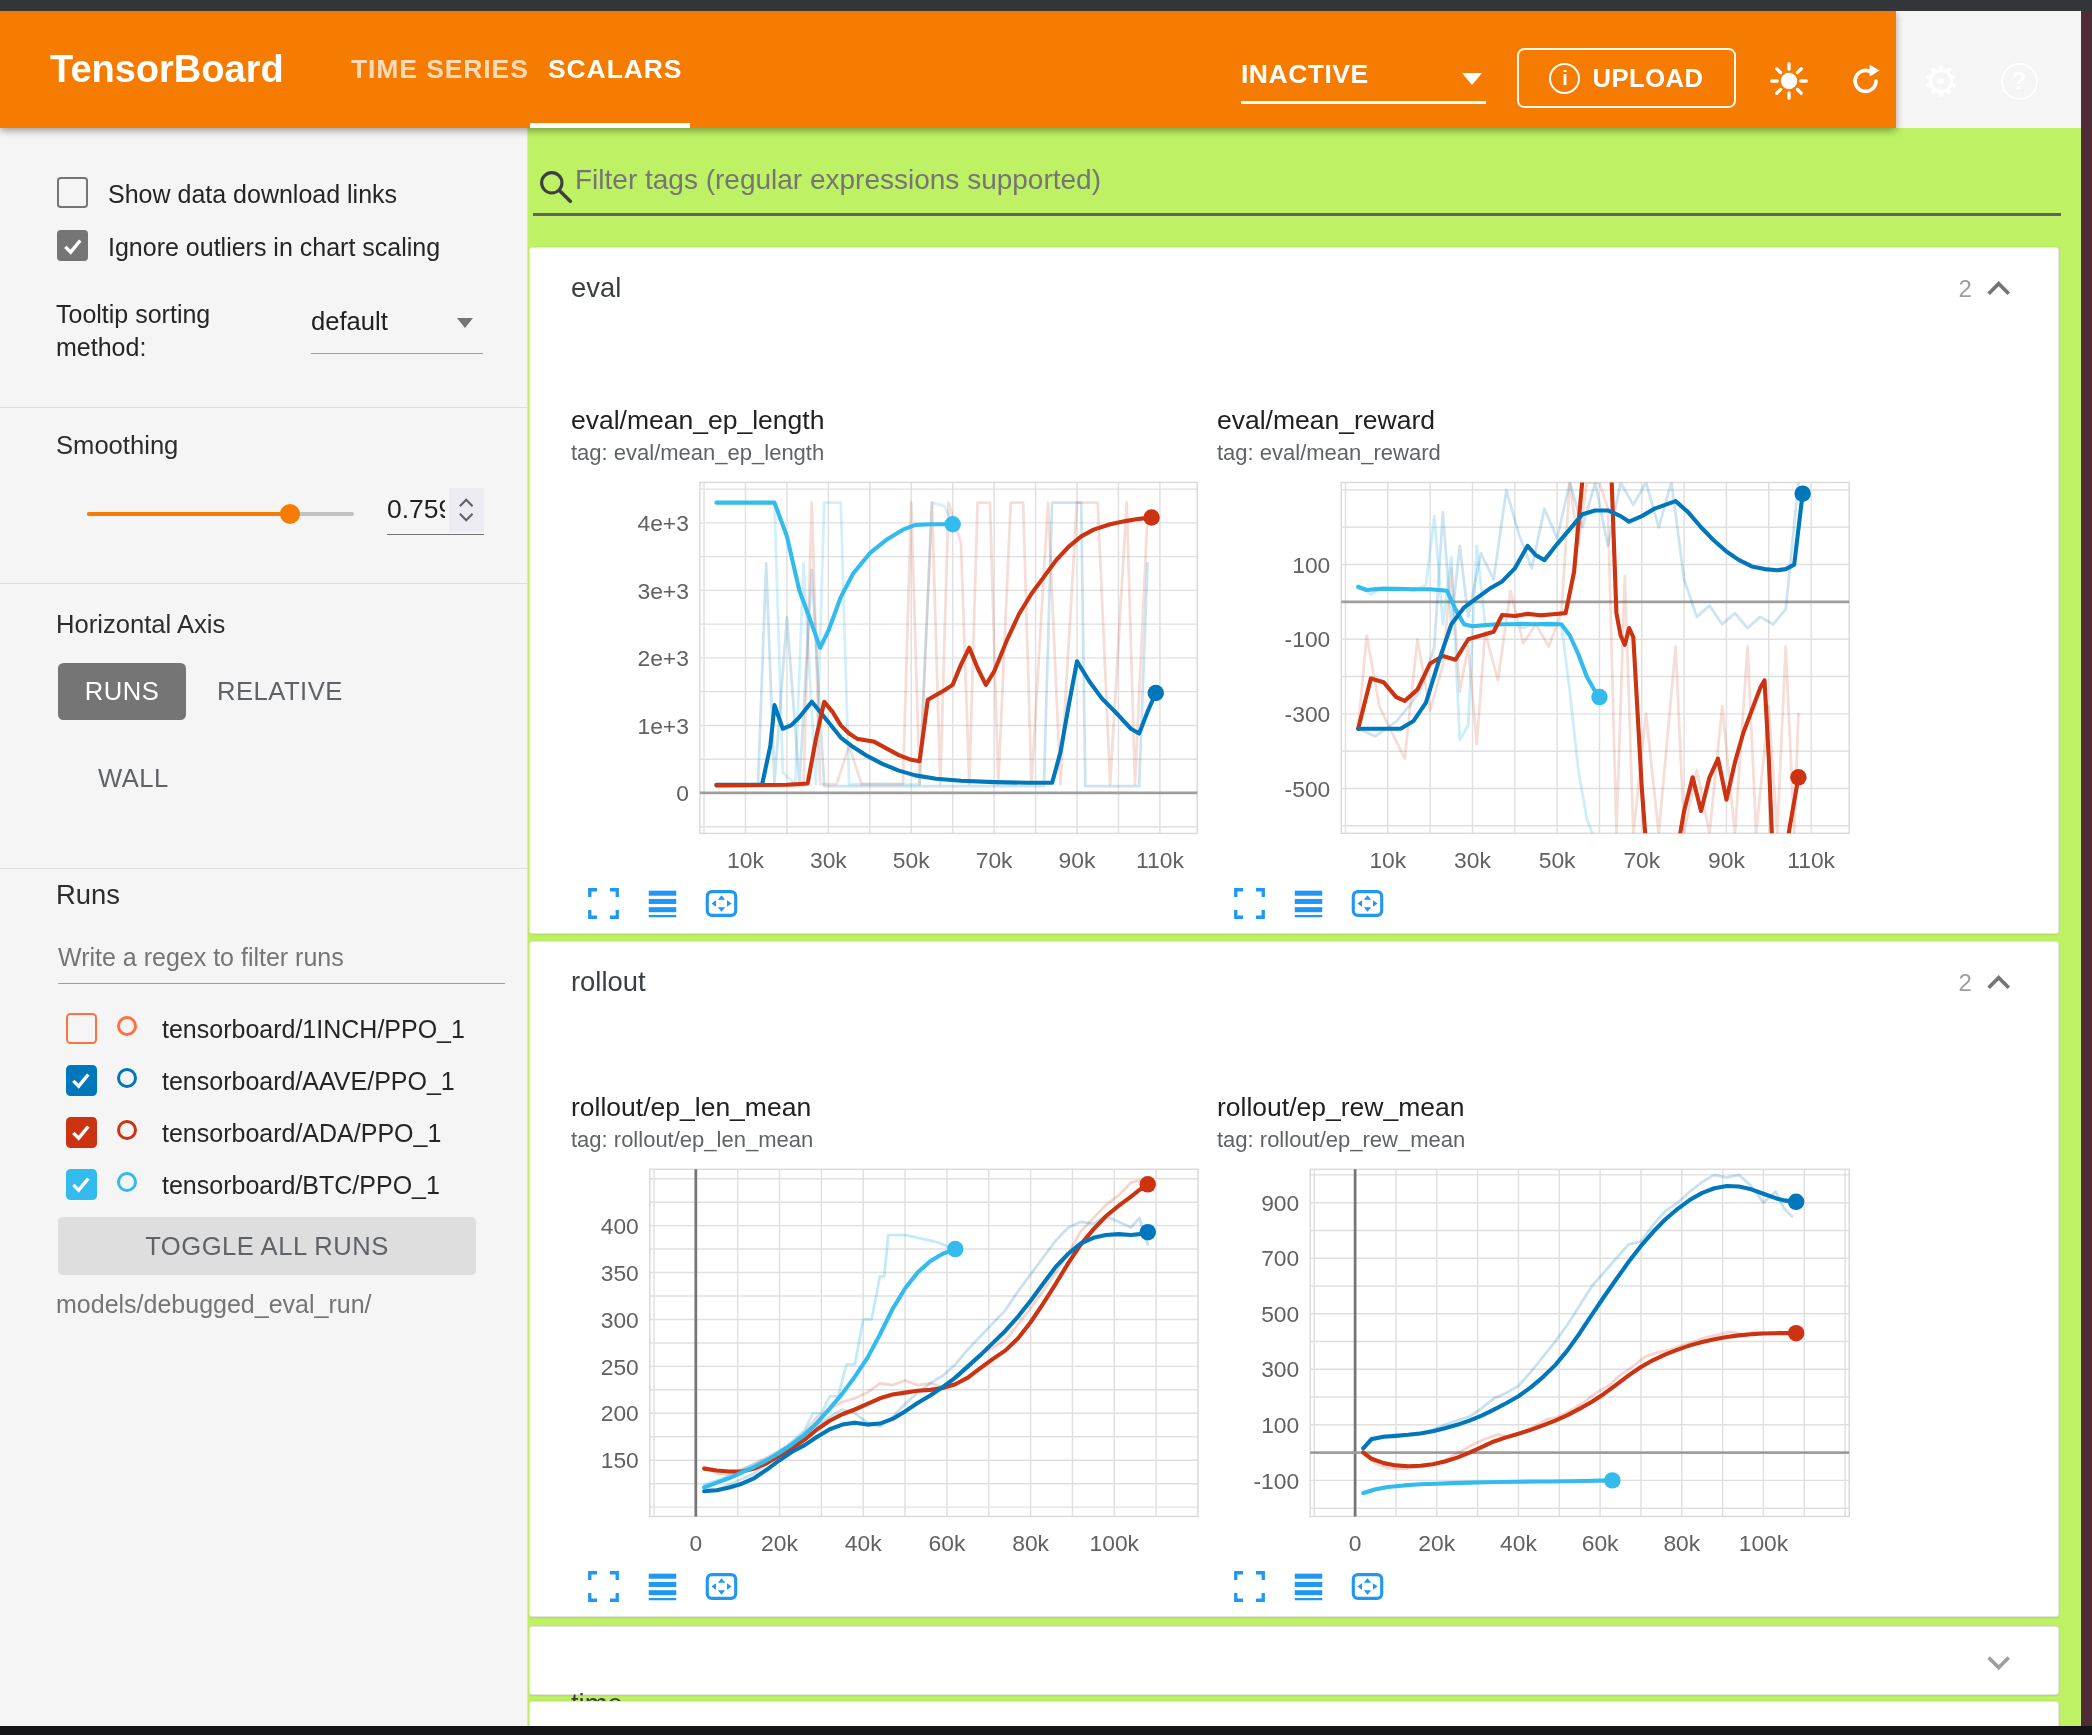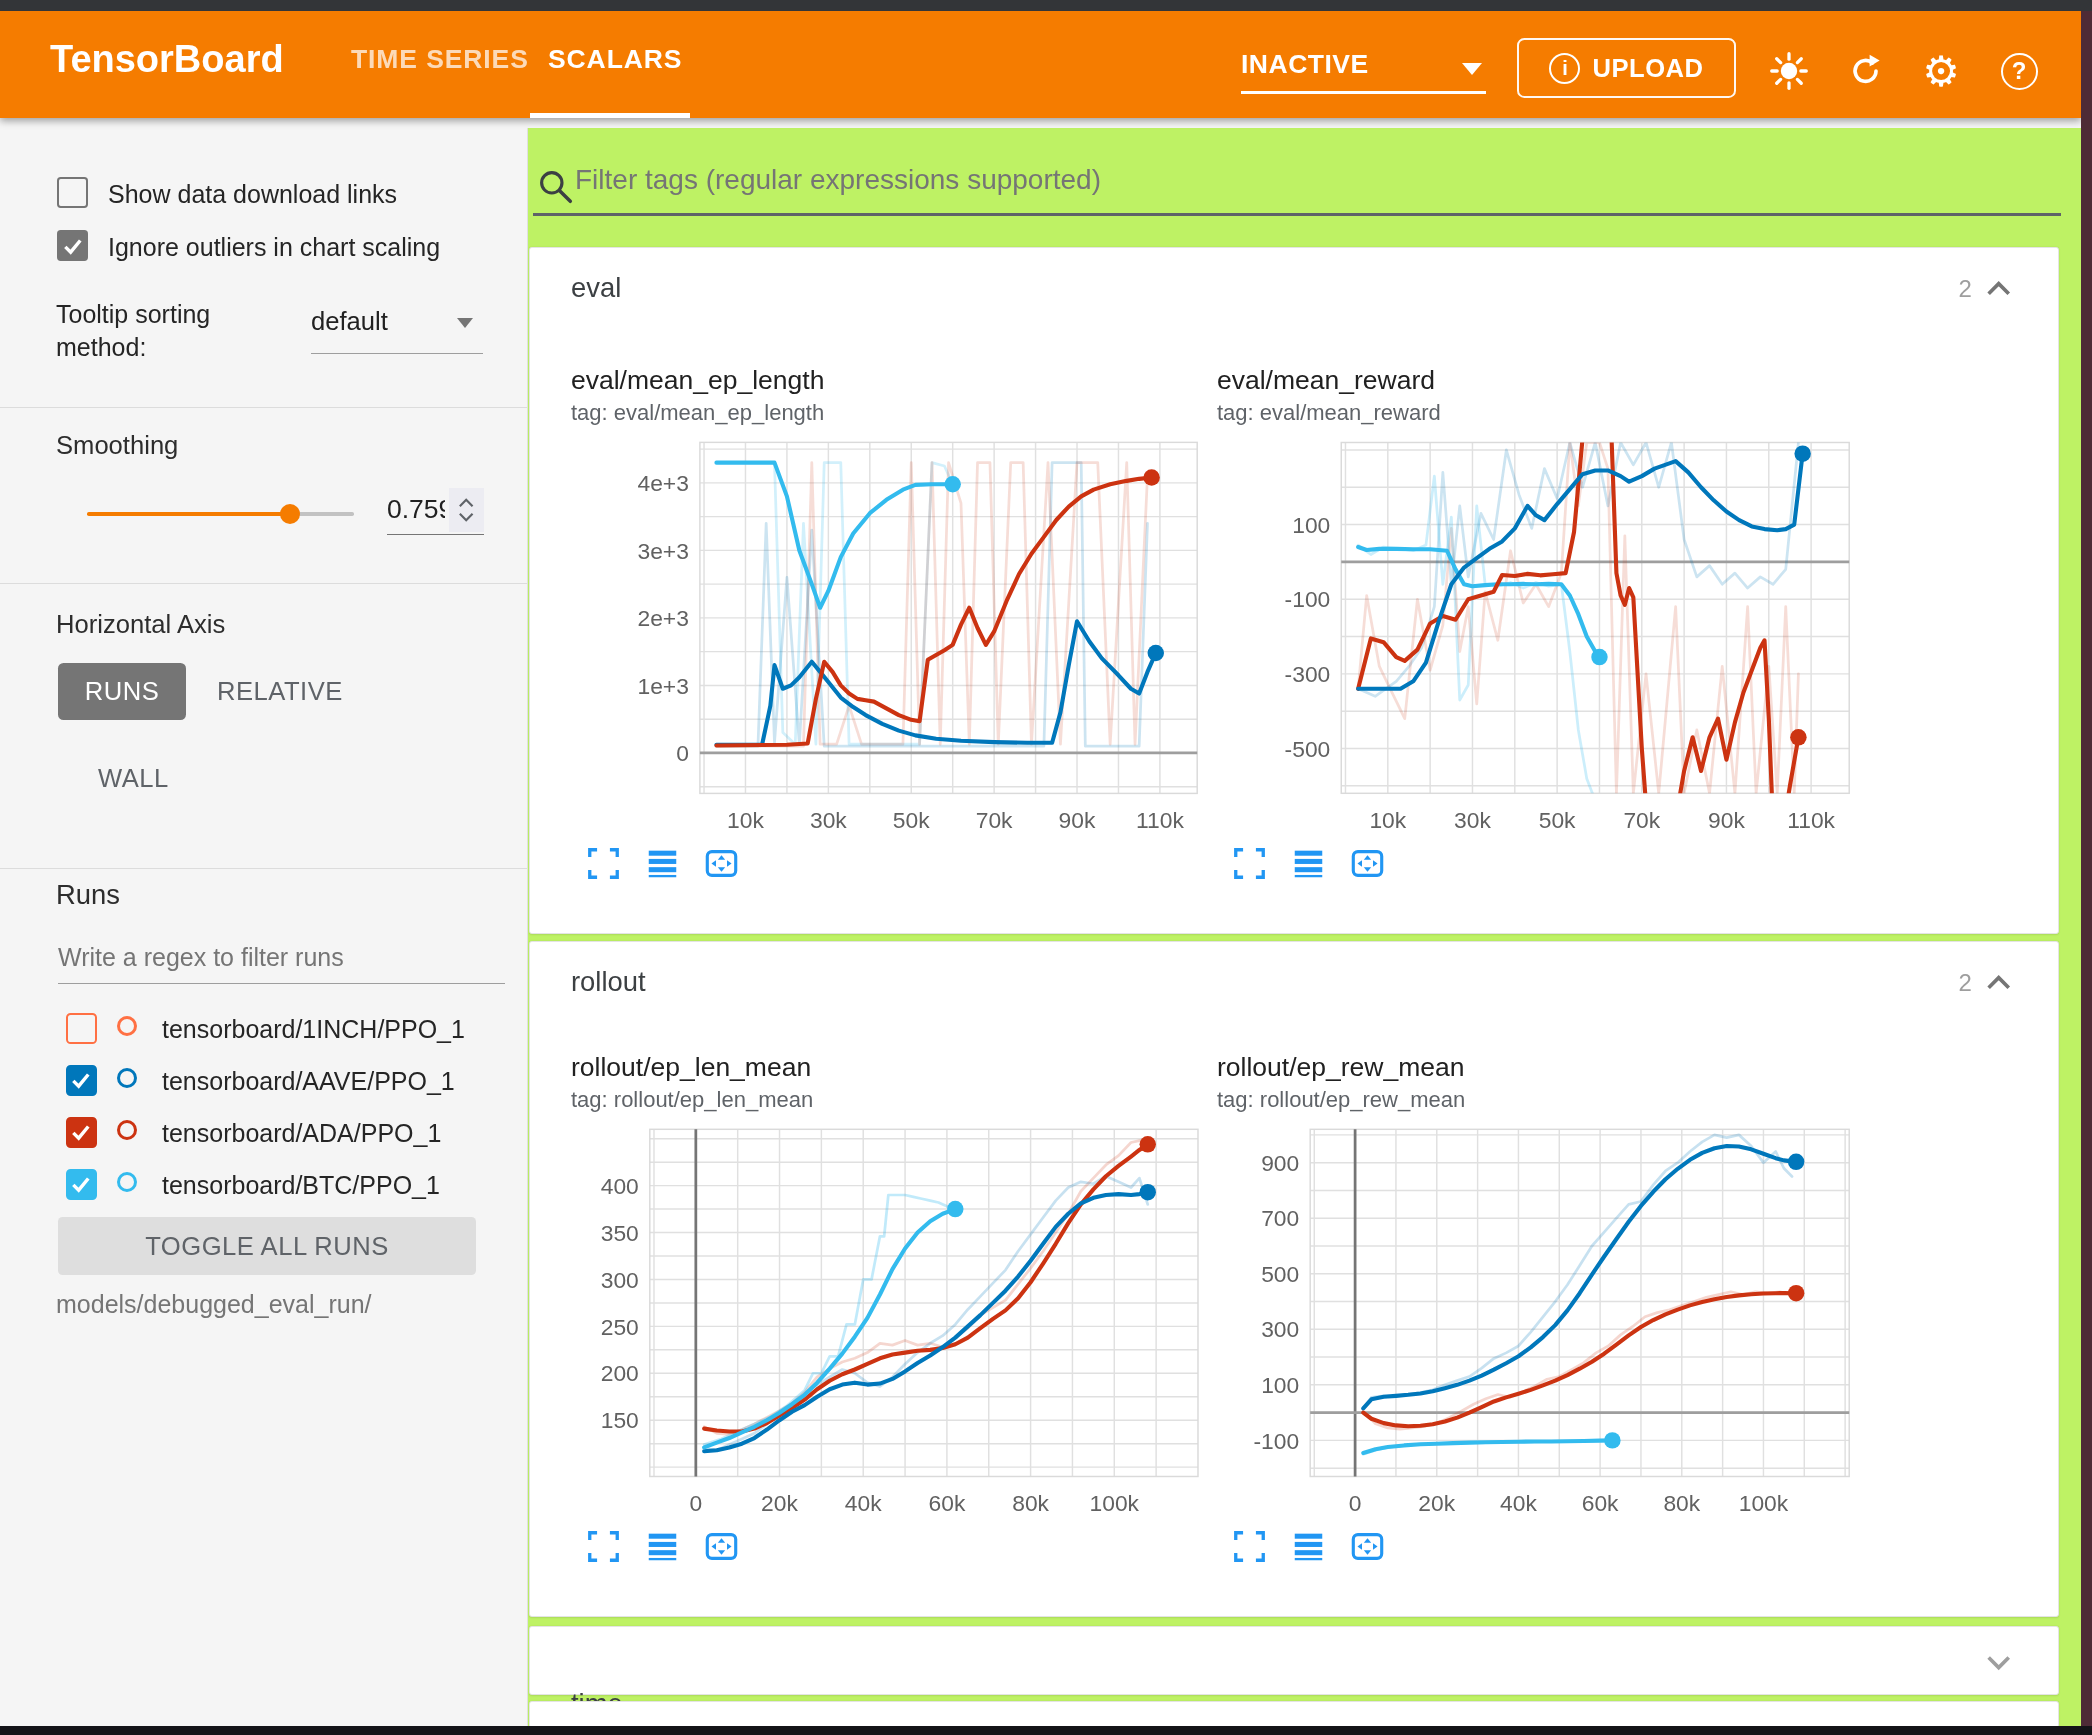--- a/index.html
+++ b/index.html
@@ -4,21 +4,21 @@
 <style>
   * { margin:0; padding:0; box-sizing:border-box; }
   html,body { background:#e8e8e8; }
   #app { position:relative; width:2092px; height:1735px; overflow:hidden;
          font-family:"Liberation Sans", sans-serif; background:#f5f5f5; }
   .topstrip { position:absolute; left:0; top:0; width:2092px; height:11px; background:#333538; z-index:60; }
   .bottomstrip { position:absolute; left:0; top:1726px; width:2092px; height:9.1px; background:#141418; z-index:60; }
   .rightstrip { position:absolute; left:2081px; top:0; width:11px; height:1735px; background:#4e2b36; z-index:59; }
 
   
-  .header { position:absolute; left:0; top:1px; width:2081px; height:117px; background:#f57c00;
+  .header { position:absolute; left:0; top:11px; width:1896px; height:117px; background:#f57c00;
             z-index:50; box-shadow:0 2.7px 7.3px rgba(0,0,0,.35); }
   .logo { position:absolute; left:50px; top:0; height:117px; line-height:117px;
           color:#fff; font-size:38px; font-weight:700; }
   .tab { position:absolute; top:0; height:117px; line-height:117px; font-size:26.5px; font-weight:700;
          letter-spacing:0.9px; color:rgba(255,255,255,.72); cursor:pointer; }
   .tab.active { color:#fff; }
   .tab-underline { position:absolute; left:530px; top:112px; width:160px; height:4.6px; background:#fff; }
   .status-wrap { position:absolute; left:1241px; top:0; height:117px; }
   .status-text { position:absolute; left:0; top:48px; color:#fff; font-size:26.5px; font-weight:700; letter-spacing:0.5px;}
   .status-caret { position:absolute; left:221px; top:62px; width:0; height:0;
@@ -84,21 +84,21 @@
   .search-underline { position:absolute; left:15.5px; top:85px; width:1528px; height:2.7px; background:#5f6368; }
 
   .card { position:absolute; left:12px; width:1530px; background:#fff; border:0.9px solid #e4e4e4;
           border-radius:2.7px; box-shadow:0 0.9px 1.8px rgba(0,0,0,.10); }
   .card-title { position:absolute; left:41px; top:24px; font-size:27.4px; color:#3c4043; }
   .card-right { position:absolute; right:46px; top:27.4px; display:flex; align-items:center; gap:12.8px; }
   .card-count { font-size:24px; color:#9e9e9e; }
   .collapse-btn { cursor:pointer; display:flex; }
 
   .charts-row { position:absolute; left:41px; display:flex; }
-  .chart { position:relative; }
+  .chart { position:relative;margin-top:40px; }
   .chart-title { font-size:26.5px; color:#212121; margin-bottom:3.7px; }
   .chart-tag { font-size:22px; color:#5f6368; margin-bottom:9.1px; }
   .chart-toolbar { display:flex; gap:25.6px; margin-left:16.4px; margin-top:3.7px; }
   .tool-icon { width:33px; height:33px; cursor:pointer; }
 </style>
 </head>
 <body>
 
 <div id="app">
   <div class="topstrip"></div>

